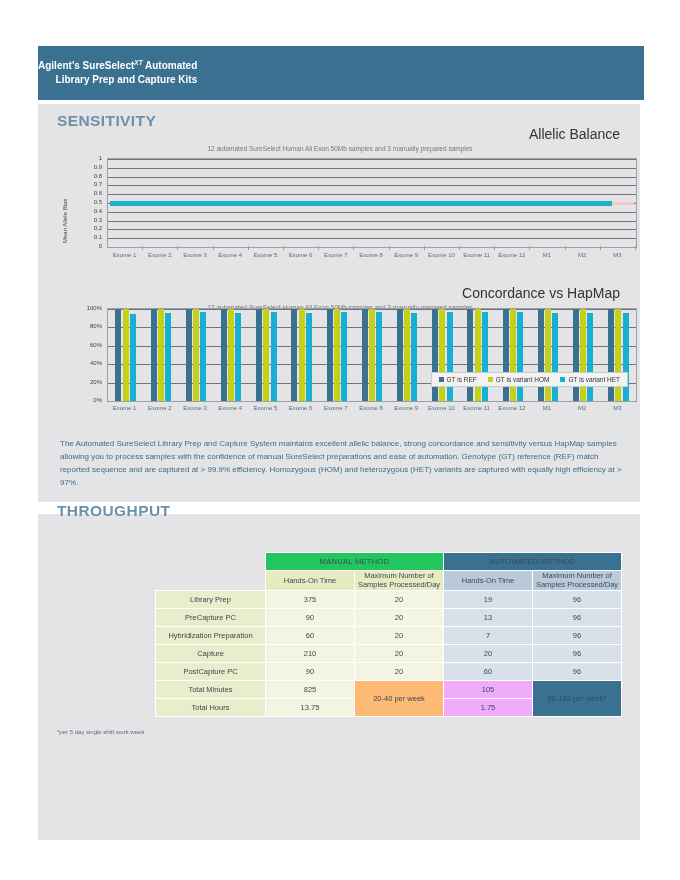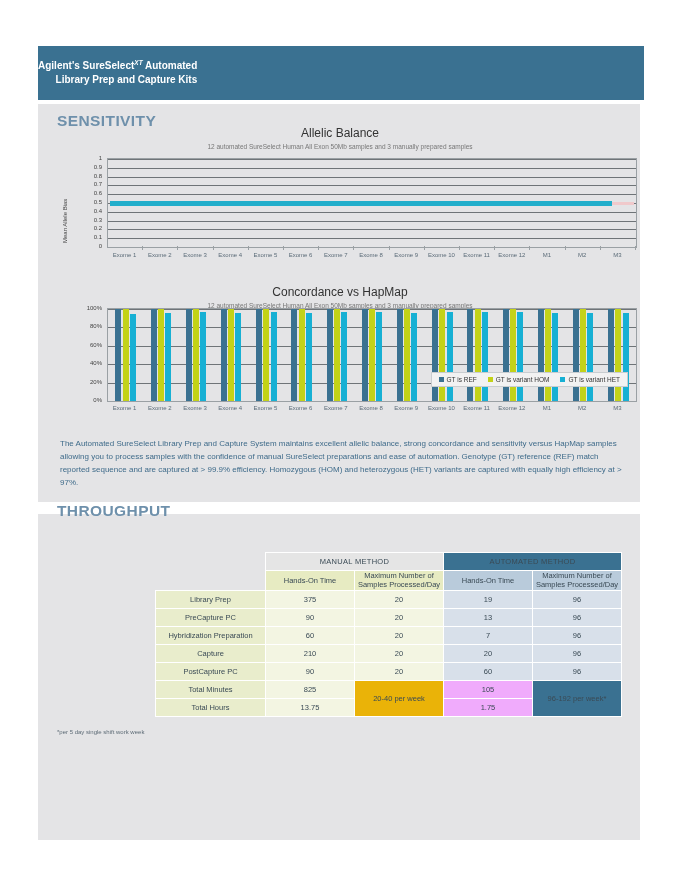--- a/index.html
+++ b/index.html
@@ -38,21 +38,21 @@
   .panel-a{top:104px;height:398px;}
   .panel-b{top:514px;height:326px;}
 
   .sec-head{
     position:absolute;font-size:15.5px;font-weight:bold;color:#6e90ab;
     letter-spacing:.4px;
   }
 
   
   .chart-title{
-    text-align:center;font-size:12px;color:#333;font-weight:500;
+    text-align:right;font-size:14px;color:#333;font-weight:500;
   }
   .chart-sub{
     text-align:center;font-size:6.5px;color:#777;margin-top:3px;
   }
   .plotwrap{position:relative;}
   .ylab{
     position:absolute;font-size:6px;color:#444;
     transform:rotate(-90deg);transform-origin:left top;white-space:nowrap;
   }
   .ytick{
@@ -97,39 +97,39 @@
   
   table.tp{
     position:absolute;left:155px;top:552px;width:466px;
     border-collapse:collapse;table-layout:fixed;
   }
   table.tp td,table.tp th{
     border:1px solid #ffffff;padding:0;text-align:center;
     font-size:7.5px;color:#3a4a55;font-weight:normal;height:17px;
   }
   th.grp-manual{
-    background:#e5e5e5;color:#ffffff;font-weight:bold;font-size:7.5px;
+    background:#22c55e;color:#ffffff;font-weight:bold;font-size:7.5px;
     letter-spacing:.3px;height:15px;
   }
   th.grp-auto{
     background:#3a7191;color:#ffffff;font-weight:bold;font-size:7.5px;
     letter-spacing:.3px;height:15px;
   }
   th.sub-manual{background:#e7ebc2;height:25px;line-height:1.25;font-size:7.5px;}
   th.sub-auto{background:#b9cbdb;height:25px;line-height:1.25;font-size:7.5px;}
   td.rowlab{
     background:#e9edcc;text-align:right;padding-right:6px;font-size:7.5px;
   }
   td.m{background:#f3f5e2;}
   td.a{background:#d8e0ea;}
   td.m-strong,td.a-strong{font-weight:bold;}
   td.a-strong{background:#f0abfc;font-weight:bold;}
   td.m-total{background:#f3f5e2;}
   td.manual-week{
-    background:#eab308;color:#f0f3c8;font-size:7.5px;vertical-align:middle;
+    background:#fdba74;color:#f0f3c8;font-size:7.5px;vertical-align:middle;
   }
   td.auto-week{
     background:#3a7191;color:#ffffff;font-size:10.5px;font-weight:bold;
     vertical-align:middle;
   }
   .labelhead{background:transparent !important;border:none !important;}
 
   .footnote{
     position:absolute;left:57px;top:729px;font-size:6px;color:#5d6b76;
   }

